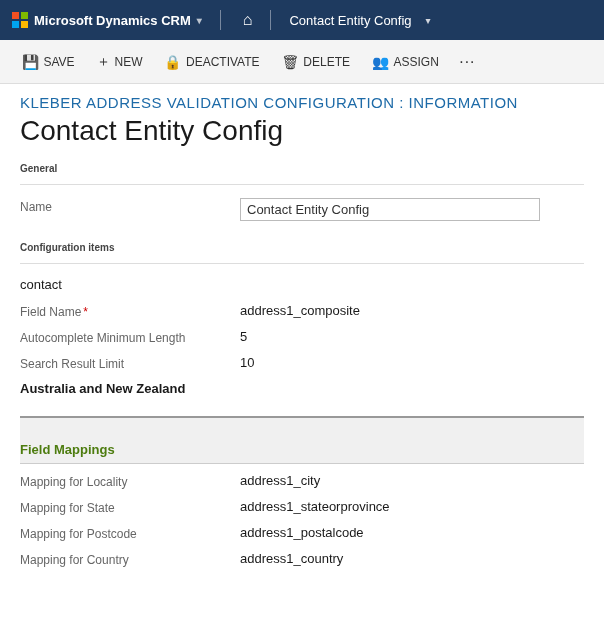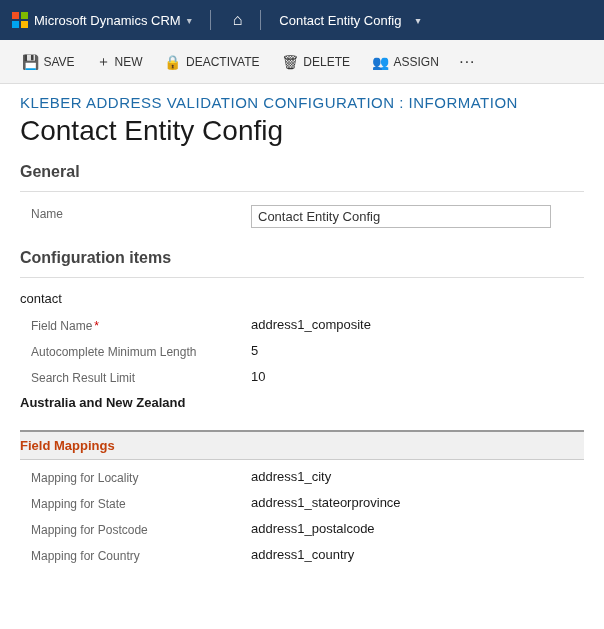--- a/index.html
+++ b/index.html
@@ -14,21 +14,21 @@
       padding: 0 12px;
       color: #fff;
       gap: 10px;
     }
     .nav-brand {
       display: flex;
       align-items: center;
       gap: 6px;
       font-size: 13px;
       color: #fff;
-      font-weight: 400;
+      font-weight: 700;
     }
     .nav-brand .logo-icon {
       display: inline-flex;
       align-items: center;
       gap: 3px;
     }
     .nav-divider {
       width: 1px;
       height: 20px;
       background: rgba(255,255,255,0.4);
@@ -100,41 +100,40 @@
     
     .page-title {
       font-size: 28px;
       font-weight: 300;
       color: #1a1a1a;
       margin-bottom: 16px;
     }
 
     
     .section-title {
-      font-size: 16px;
+      font-size: 10px;
       font-weight: 600;
       color: #444;
       margin-bottom: 10px;
       margin-top: 10px;
     }
 
     
     .form-row {
       display: flex;
       align-items: flex-start;
       padding: 5px 0;
       min-height: 26px;
     }
     .form-label {
       width: 220px;
       min-width: 220px;
       font-size: 12px;
       color: #666;
       padding-top: 2px;
-      margin-left: 11px;
     }
     .form-label .required {
       color: #c00;
       margin-left: 2px;
     }
     .form-value {
       font-size: 13px;
       color: #1a1a1a;
       flex: 1;
     }
@@ -157,24 +156,24 @@
       border: none;
       border-top: 1px solid #ddd;
       margin: 8px 0 8px 0;
     }
 
     
     .field-mappings-header {
       background: #f0f0f0;
       border-top: 2px solid #999;
       border-bottom: 1px solid #ccc;
-      padding: 6px 0 6px 0;
+      padding: 24px 0 6px 0;
       font-size: 13px;
       font-weight: 700;
-      color: #c2410c;
+      color: #4d7c0f;
       margin-top: 14px;
       margin-bottom: 4px;
     }
   </style>
 </head>
 <body>
 
 <div class="nav-bar">
   <div class="nav-brand">
     <span class="logo-icon">

